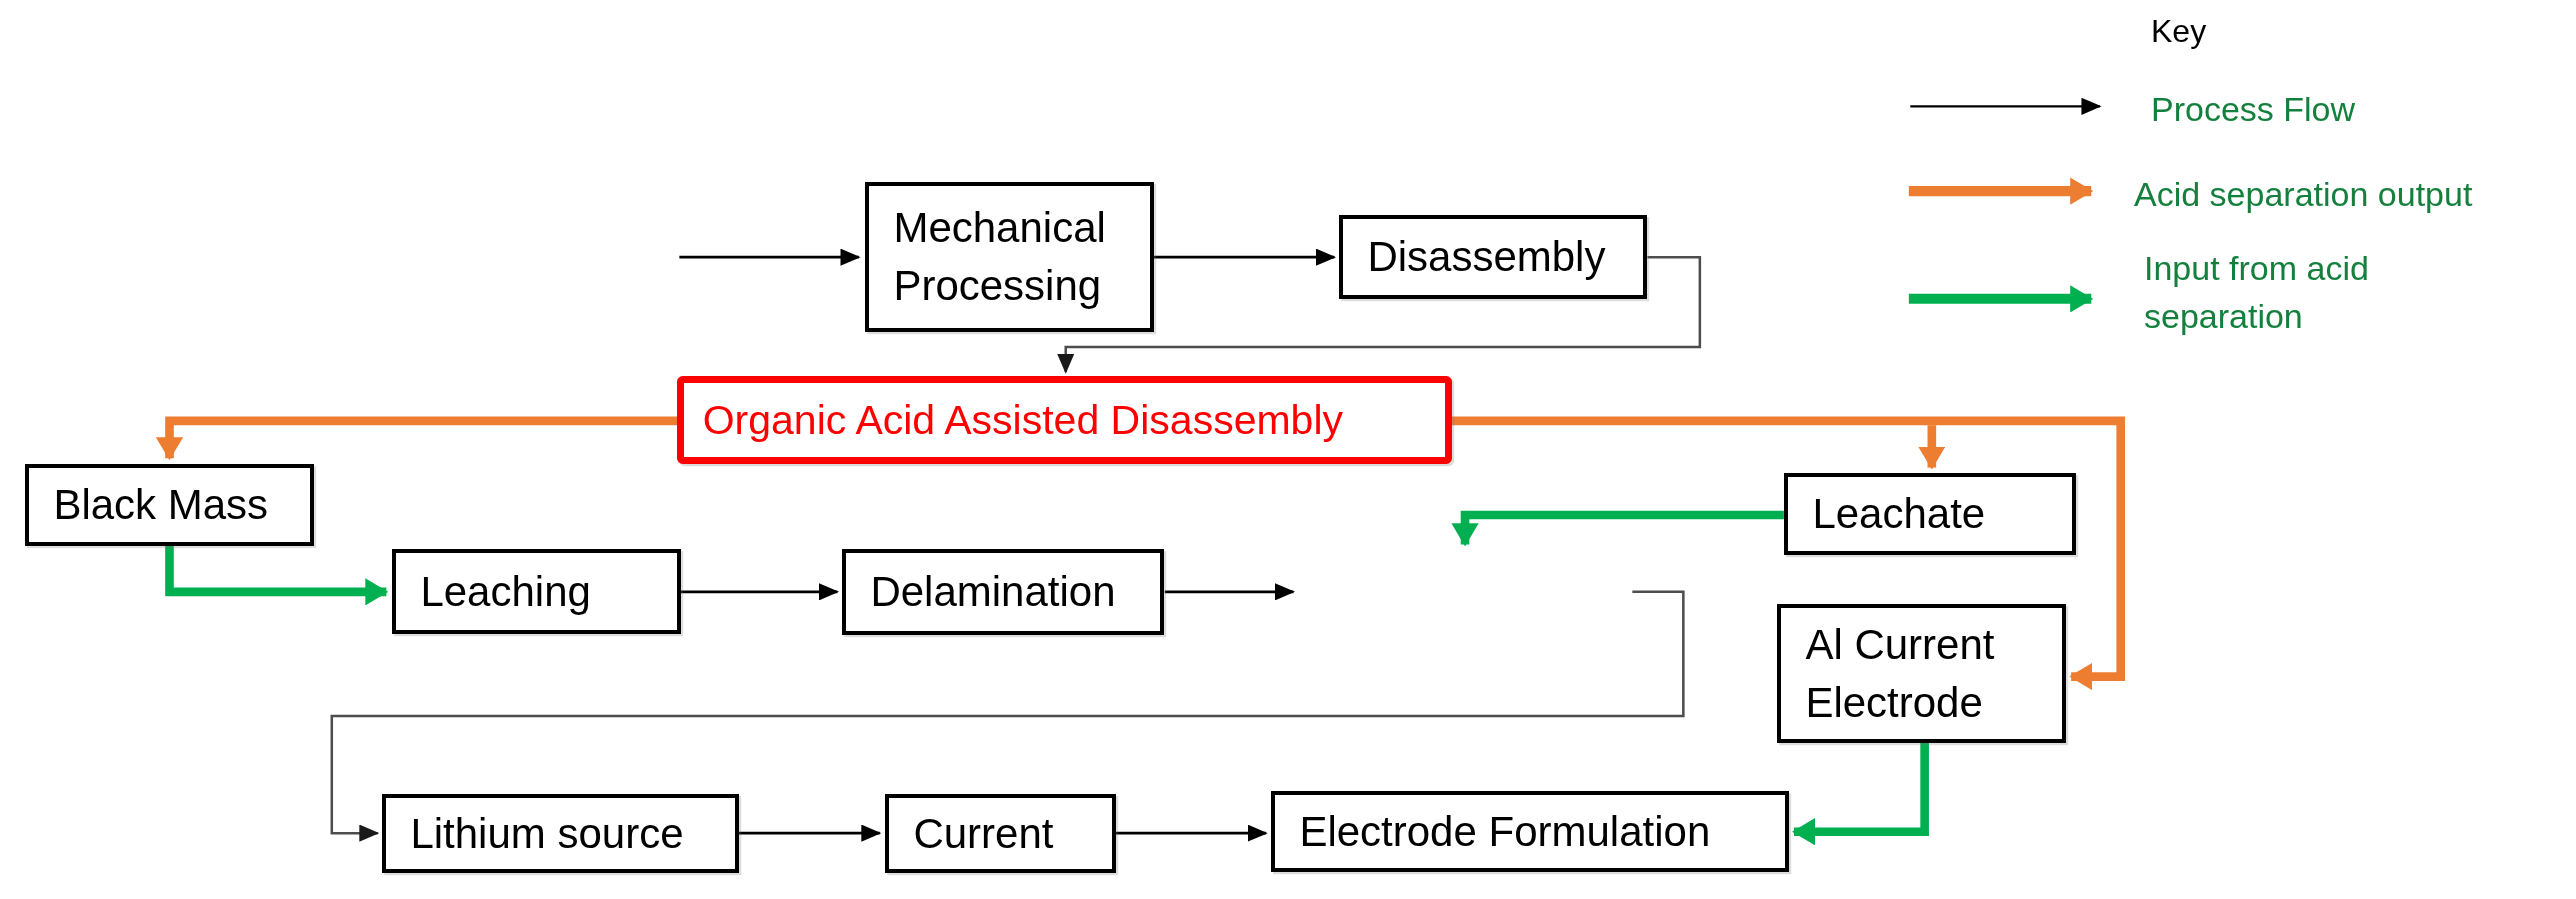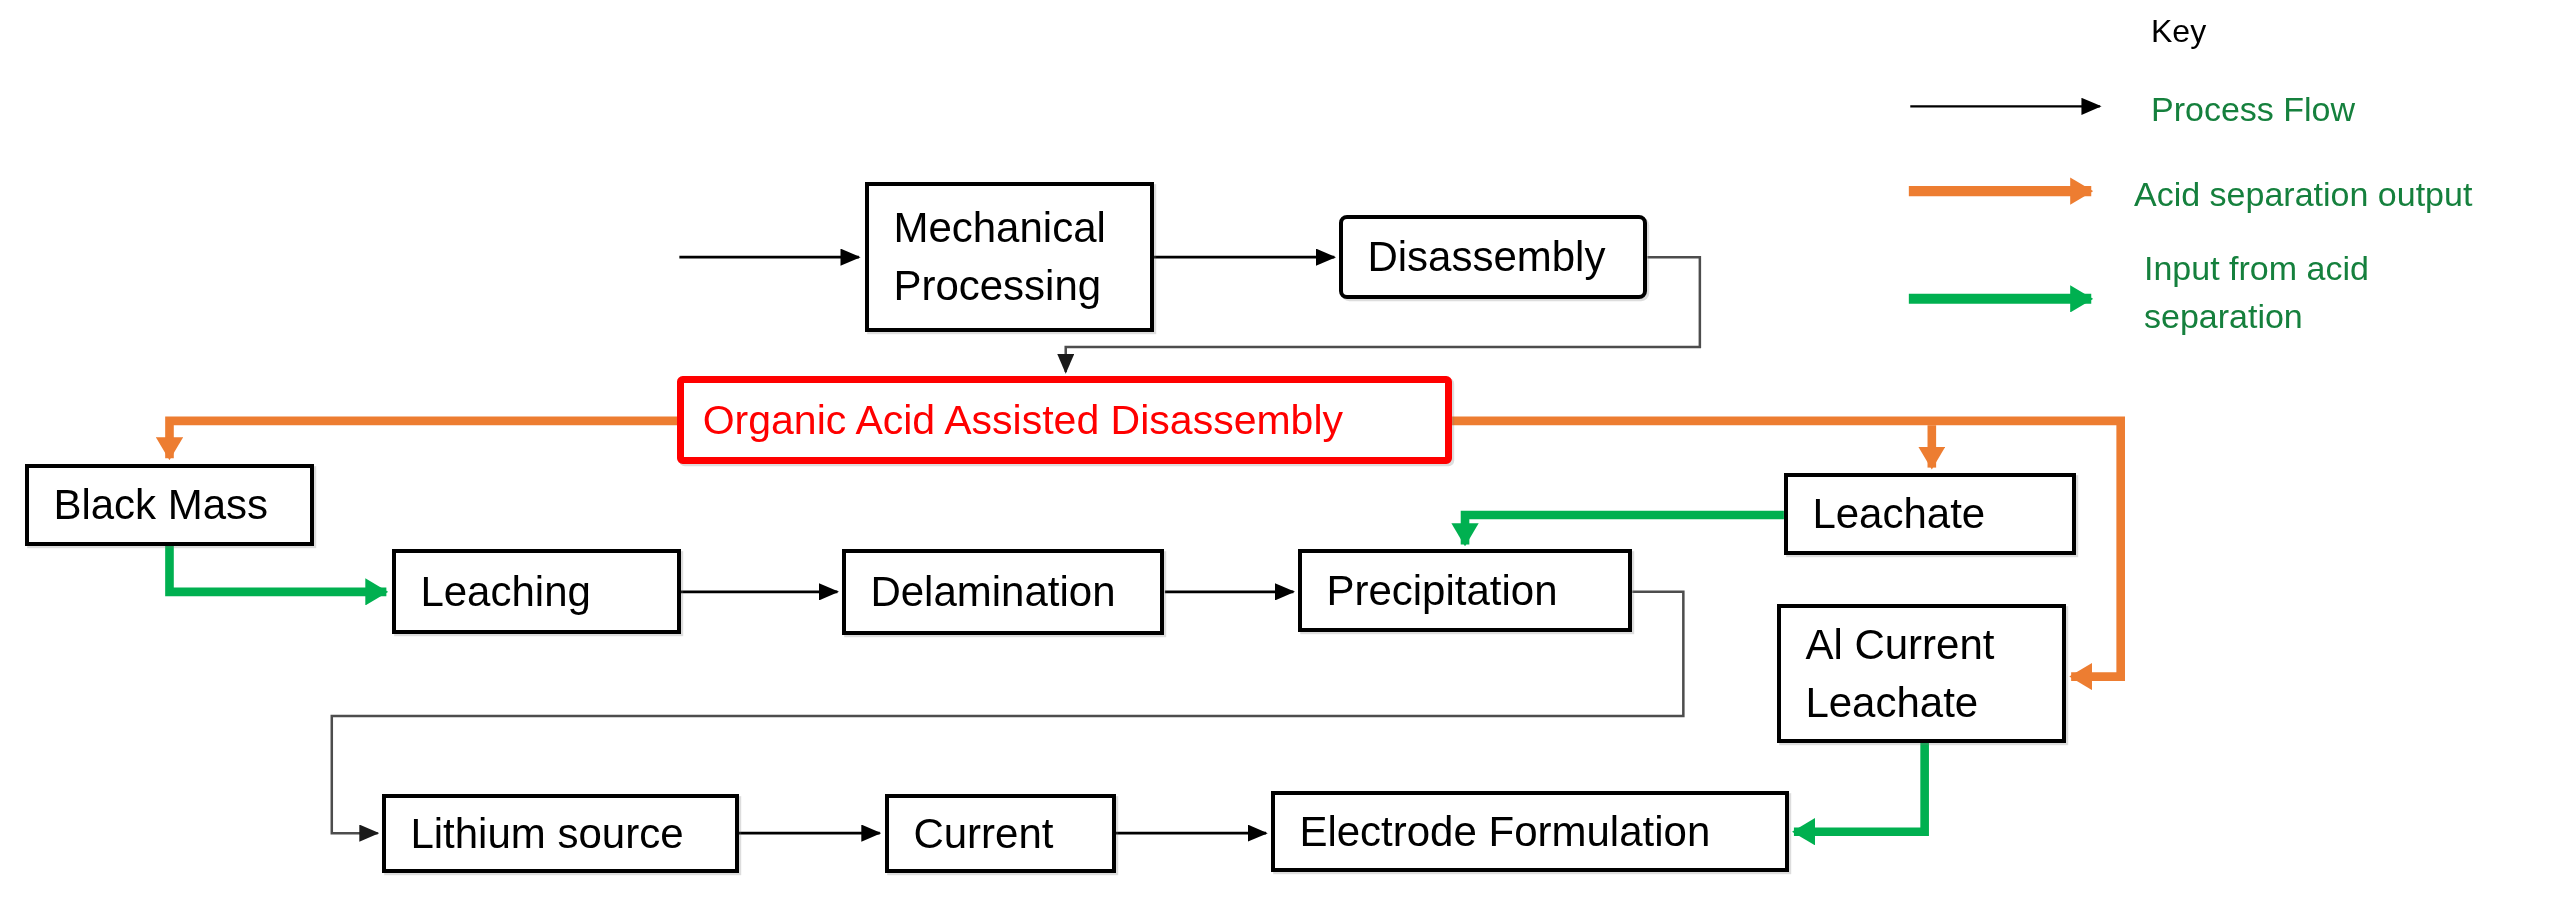--- a/index.html
+++ b/index.html
@@ -20,21 +20,21 @@
     color:#000000;
     padding-left:24.4px;
     letter-spacing:0px;
     box-shadow:2.2px 2.2px 0 rgba(120,120,120,0.25);
   }
   .node .lbl{display:block;}
 
   
   #n-collection   {left:390px;  top:183px;  width:289px; height:152px;}
   #n-mechanical   {left:865px; top:182px;  width:289px; height:150px;}
-  #n-disassembly  {left:1339px; top:215px;  width:308px; height:84px;border-radius:8px;}
+  #n-disassembly  {left:1339px; top:215px;  width:308px; height:84px;}
   #n-delamination {left:677px;  top:376px;  width:775px;height:88px;
                    border:7.2px solid #FF0000;border-radius:5.7px;color:#FF0000;
                    font-size:41px;padding-left:18.7px;white-space:nowrap;}
   #n-black-mass   {left:25px;   top:464px;  width:289px; height:82px;}
   #n-leachate     {left:1784px; top:473px;  width:292px; height:82px;}
   #n-leaching     {left:392px;  top:549px;  width:289px; height:85px;}
   #n-purification {left:842px; top:549px;  width:322px; height:86px;}
   #n-precipitation{left:1298px; top:549px;  width:334px; height:83px;}
   #n-al-cc        {left:1777px; top:604px;  width:289px; height:139px;}
   #n-lithium      {left:382px;  top:794px; width:357px; height:79px;}
@@ -111,25 +111,22 @@
   </div>
   <div class="node" id="n-leachate">
     <span class="lbl">Leachate</span>
   </div>
   <div class="node" id="n-leaching">
     <span class="lbl">Leaching</span>
   </div>
   <div class="node" id="n-purification">
     <span class="lbl">Delamination</span>
   </div>
-  <div class="node" id="n-precipitation">
-    <span class="lbl">Precipitation</span>
-  </div>
   <div class="node" id="n-al-cc">
-    <span class="lbl">Al Current Leachate</span>
+    <span class="lbl">Al Current Electrode</span>
   </div>
   <div class="node" id="n-lithium">
     <span class="lbl">Lithium source</span>
   </div>
   <div class="node" id="n-firing">
     <span class="lbl">Current</span>
   </div>
   <div class="node" id="n-electrode">
     <span class="lbl">Electrode Formulation</span>
   </div>

